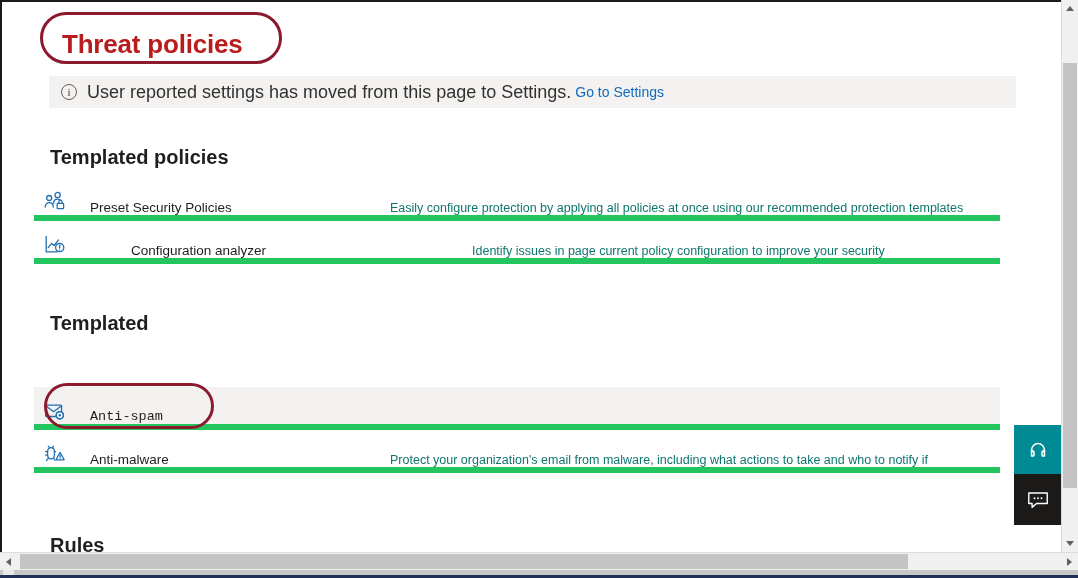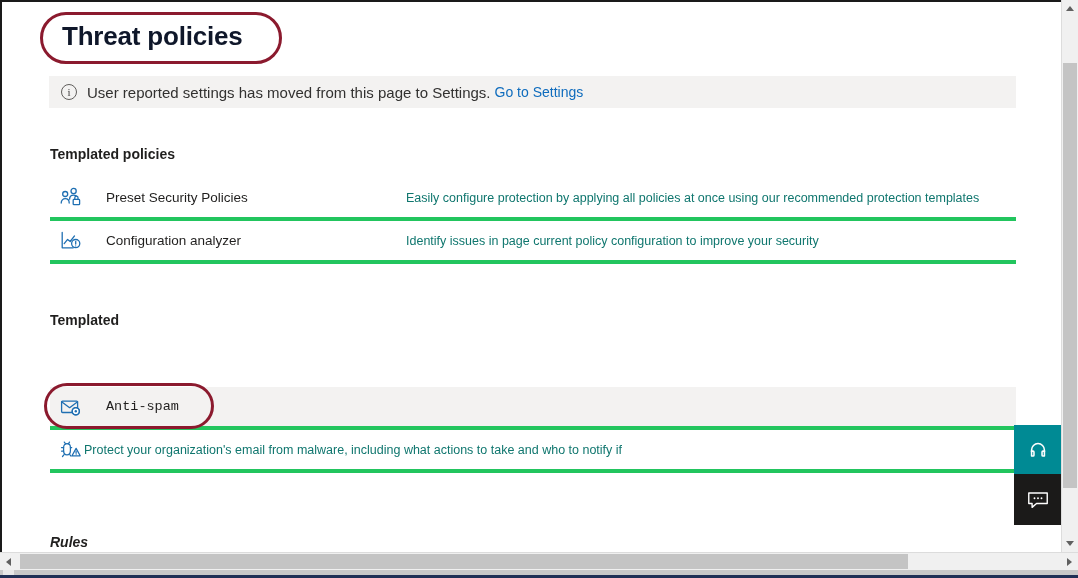--- a/index.html
+++ b/index.html
@@ -46,24 +46,24 @@
   #title-wrap {
     position: absolute;
     left: 46px;
     top: 8px;
     width: 240px;
     height: 56px;
   }
   #page-title {
     position: absolute;
     left: 14px;
-    top: 11px;
+    top: 19px;
     font-size: 26px;
     font-weight: bold;
-    color: #0f172a;
+    color: #b91c1c;
     letter-spacing: -0.2px;
     white-space: nowrap;
   }
   #title-oval {
     position: absolute;
     left: -8px;
     top: 2px;
     width: 242px;
     height: 52px;
     border: 3px solid #8B1A2E;
@@ -88,54 +88,54 @@
     border-radius: 50%;
     display: flex; align-items: center; justify-content: center;
     font-size: 11px;
     font-family: "Liberation Serif", serif;
     color: #3b3a39;
     line-height: 1;
     flex: none;
   }
   #info-text {
     margin-left: 10px;
-    font-size: 15px;
+    font-size: 18px;
     color: #323130;
     white-space: nowrap;
   }
   #info-link {
     margin-left: 4px;
     font-size: 14px;
     color: #0f6cbd;
     text-decoration: none;
     cursor: pointer;
     white-space: nowrap;
   }
 
   
   .section-heading {
     position: absolute;
     left: 48px;
-    font-size: 14px;
+    font-size: 20px;
     font-weight: bold;
     color: #201f1e;
   }
   #heading-templated { top: 144px; }
   #heading-policies  { top: 310px; }
-  #heading-rules     { top: 532px; font-style: italic; }
+  #heading-rules     { top: 532px; }
 
   
   .row {
     position: absolute;
-    left: 48px;
+    left: 32px;
     width: 966px;
     height: 43px;
     display: flex;
-    align-items: center;
-    border-bottom: 4px solid #22c55e;
+    align-items: flex-end;
+    border-bottom: 6px solid #22c55e;
     background: transparent;
     cursor: pointer;
   }
   .row.selected { background: #f3f2f1; }
   .row-icon {
     width: 26px;
     height: 26px;
     margin-left: 8px;
     flex: none;
     display: flex;
@@ -153,21 +153,21 @@
     white-space: nowrap;
   }
   .row-desc {
     font-size: 12.5px;
     color: #0f766e;
     white-space: nowrap;
     overflow: hidden;
   }
 
   #row-preset   { top: 176px; }
-  #row-config   { top: 219px; }
+  #row-config   { top: 219px; gap: 41px; }
   #row-phishing { top: 342px; }
   #row-spam     { top: 385px; font-family: Liberation Mono, monospace; }
   #row-malware  { top: 428px; }
 
   
   #spam-oval {
     position: absolute;
     left: 42px;
     top: 381px;
     width: 170px;
@@ -375,20 +375,21 @@
       <span class="row-icon">
         <svg width="24" height="24" viewBox="0 0 24 24" fill="none" stroke="#1f6fb2" stroke-width="1.25" stroke-linecap="round" stroke-linejoin="round">
           <path d="M5.3 4.1l1.4 1.9M10.5 4.1L9.2 6"></path>
           <path d="M4.6 9.3C4.6 7 6 5.6 8 5.6s3.4 1.4 3.4 3.7v3.4c0 2.4-1.5 4.1-3.4 4.1s-3.4-1.7-3.4-4.1z"></path>
           <path d="M4.6 9.6H2.5M4.6 13.2H2.6M11.4 9.6h1.3M5.1 16.6l-1.6 1.9M10.8 16.6l1.2 1.5"></path>
           <path d="M17.1 10.4l4.1 7.4h-8.2z"></path>
           <path d="M17.1 13.1v2.2"></path>
           <circle cx="17.1" cy="16.6" r="0.5" fill="#1f6fb2" stroke="none"></circle>
         </svg>
       </span>
+      <span class="row-label">Anti-malware</span>
       <span class="row-desc">Protect your organization's email from malware, including what actions to take and who to notify if</span>
     </div>
 
     <div id="spam-oval"></div>
 
     <div class="section-heading" id="heading-rules">Rules</div>
 
   </div>
 
   <div id="support-button">

